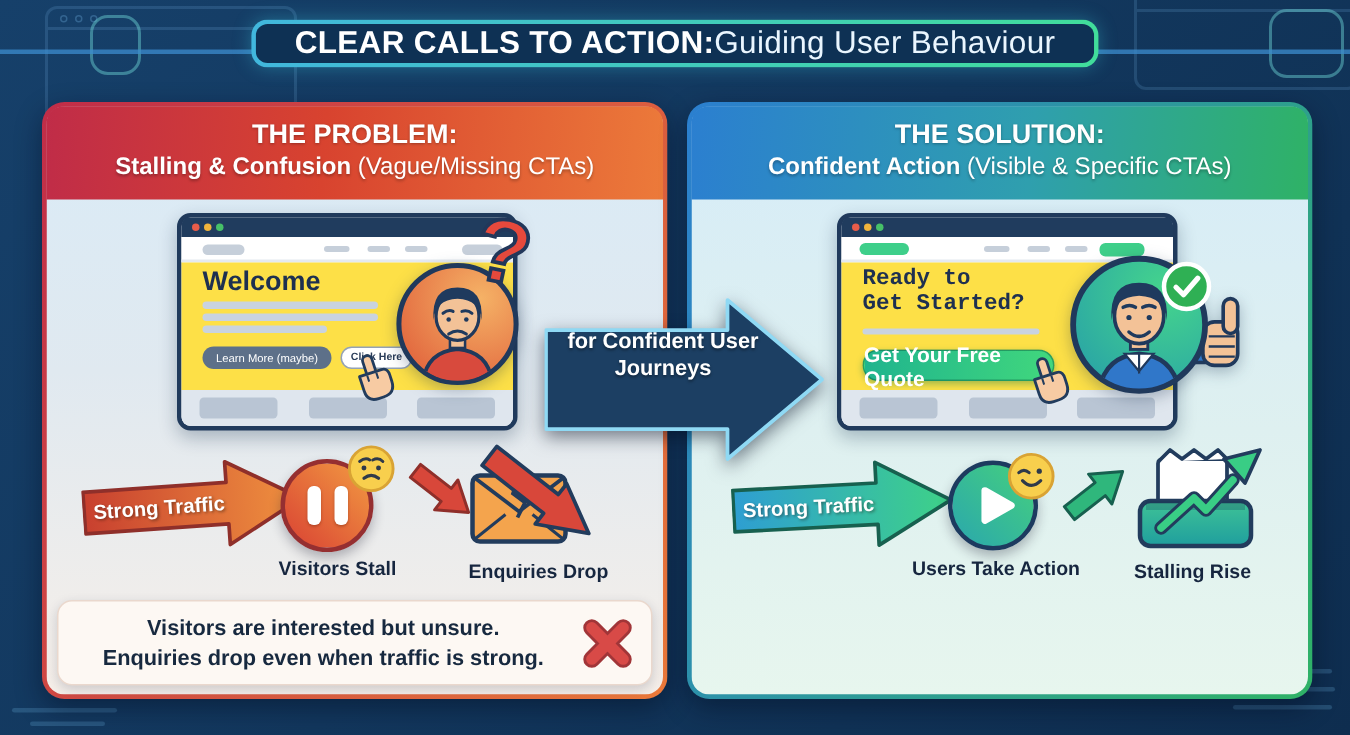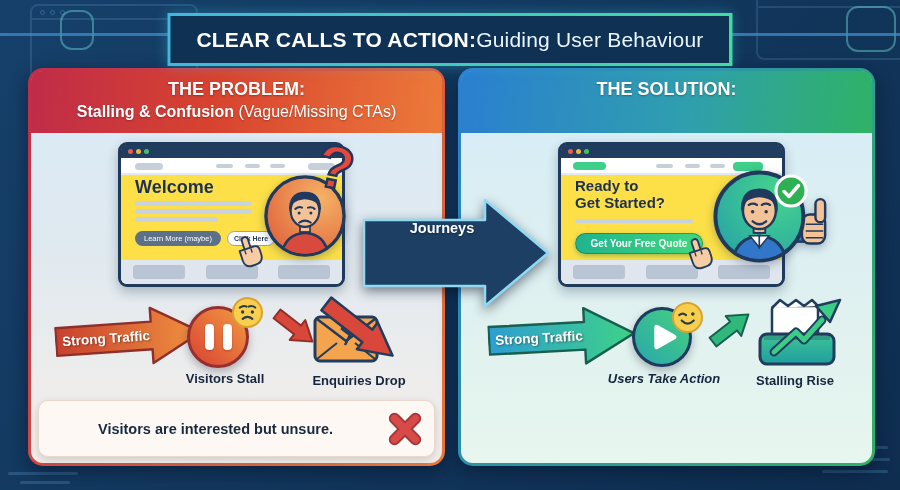--- a/index.html
+++ b/index.html
@@ -15,22 +15,22 @@
   .wf { position:absolute; border:2px solid rgba(120,185,235,.18); border-radius:8px; }
   .wf-bar { position:absolute; left:0; right:0; top:0; height:14px; border-bottom:2px solid rgba(120,185,235,.18); }
   .wf-dot { position:absolute; width:5px; height:5px; border-radius:50%; border:1.5px solid rgba(120,185,235,.3); top:4px; }
   .bg-line { position:absolute; background:rgba(60,140,205,.75); }
   .bg-dash { position:absolute; height:3px; border-radius:2px; background:rgba(120,190,235,.22); }
   .bg-bright { position:absolute; border:2.5px solid rgba(110,215,215,.45); border-radius:12px; }
 
   
   .title-bar {
     position:absolute; top:13px; left:50%; transform:translateX(-50%);
-    height:53px; padding:0 26px; display:flex; align-items:center; white-space:nowrap;
-    border:3px solid transparent; border-radius:0; z-index:20;
+    height:32px; padding:0 26px; display:flex; align-items:center; white-space:nowrap;
+    border:3px solid transparent; border-radius:11px; z-index:20;
     background:linear-gradient(#0e3154,#0e3154) padding-box,
                linear-gradient(90deg,#41b7dd,#41dd9b) border-box;
     box-shadow:0 0 12px rgba(60,200,220,.35);
     color:#fff; font-size:21px; letter-spacing:.2px;
   }
   .title-bar .b { font-weight:800; }
   .title-bar .r { font-weight:500; color:#eaf6ff; }
 
   
   .panel { position:absolute; top:68px; width:417px; height:398px;
@@ -70,26 +70,26 @@
   .tline { position:absolute; height:5px; border-radius:2.5px; background:#c9d3df; }
 
   .mock-h1 { position:absolute; left:14px; top:2px; font-size:18px; font-weight:800; color:#1e3050; }
   .btn-slate { position:absolute; left:14px; top:56px; width:86px; height:15px; border-radius:8px;
     background:#5d7089; color:#fff; font-size:7.5px; font-weight:400;
     display:flex; align-items:center; justify-content:center; }
   .btn-ghost { position:absolute; left:106px; top:56px; width:48px; height:15px; border-radius:8px;
     background:#fff; border:1.5px solid #94a2b5; color:#2a3c58; font-size:7px; font-weight:700;
     display:flex; align-items:center; justify-content:center; }
   .mock-h2 { position:absolute; left:14px; top:2px; font-size:15px; line-height:17px;
-    font-weight:800; color:#1e3050; }
+    font-weight:800; color:#1e3050;font-family:Liberation Mono, monospace; }
   .divider { position:absolute; left:14px; top:44px; width:118px; height:4px;
     border-radius:2px; background:#c9d3df; }
   .btn-cta { position:absolute; left:14px; top:58px; width:128px; height:21px; border-radius:11px;
     background:linear-gradient(90deg,#1fb48e,#41d77d); border:1px solid rgba(10,90,60,.45);
-    color:#fff; font-size:10px; font-weight:700;
+    color:#fff; font-size:14px; font-weight:700;
     display:flex; align-items:center; justify-content:center;
     box-shadow:0 2px 5px rgba(20,120,80,.4); }
   .cursor { position:absolute; width:30px; height:34px; z-index:6; transform:rotate(-18deg); }
 
   
   .avatar { position:absolute; z-index:4; filter:drop-shadow(0 3px 5px rgba(15,40,70,.3)); }
   .qmark { position:absolute; z-index:5; font-size:60px; font-weight:800; color:#e6493c;
     -webkit-text-stroke:2.5px #22375a; transform:rotate(12deg); line-height:1; }
   .check-badge { position:absolute; z-index:6; }
 
@@ -261,31 +261,33 @@
         <path d="M8,68 L28,52 M66,68 L46,52" fill="none" stroke="#223c5d" stroke-width="2"></path>
         <path d="M37,26 L33,38 L41,44 L36,54" fill="none" stroke="#223c5d" stroke-width="2.5"></path>
         <g transform="rotate(38 52 40)">
           <polygon points="8,32 60,32 60,23 92,40 60,57 60,48 8,48" fill="#d8473a" stroke="#223c5d" stroke-width="2.5" stroke-linejoin="round"></polygon>
         </g>
       </svg>
       <div class="step-label" style="left:328px; top:240px;">Enquiries Drop</div>
 
       <div class="summary" id="summary-problem">
         <span>Visitors are interested but unsure.</span>
+        <span>Enquiries drop even when traffic is strong.</span>
         <svg class="summary-icon" style="right:10px; width:38px; height:38px;" viewBox="0 0 40 40">
           <path d="M9,9 L31,31 M31,9 L9,31" stroke="#a13538" stroke-width="12" stroke-linecap="round"></path>
           <path d="M9,9 L31,31 M31,9 L9,31" stroke="#d84a47" stroke-width="8" stroke-linecap="round"></path>
         </svg>
       </div>
     </div>
   </div>
 
   <div class="panel" id="panel-solution">
     <div class="panel-header">
       <div class="ph-l1">THE SOLUTION:</div>
+      <div class="ph-l2"><span class="b">Confident Action</span><span> (Visible &amp; Specific CTAs)</span></div>
     </div>
     <div class="panel-body">
 
       <div class="browser" style="left:97px; top:9px;">
         <div class="brw-bar">
           <span class="dot dot-red"></span>
           <span class="dot dot-yellow"></span>
           <span class="dot dot-green"></span>
         </div>
         <div class="brw-nav">
@@ -370,21 +372,21 @@
         <svg style="margin-left:6px;" width="26" height="28" viewBox="0 0 34 36">
           <polygon points="6,5 29,18 6,31" fill="#fff" stroke="#fff" stroke-width="6" stroke-linejoin="round"></polygon>
         </svg>
       </div>
       <svg class="emoji" style="left:210px; top:168px;" viewBox="0 0 34 34">
         <circle cx="17" cy="17" r="15" fill="#f8cf4d" stroke="#d9a334" stroke-width="2"></circle>
         <path d="M8.5,14.5 q3.5,-3 7,0" stroke="#2f3a4a" stroke-width="2.2" fill="none" stroke-linecap="round"></path>
         <circle cx="22.5" cy="13.5" r="1.8" fill="#2f3a4a"></circle>
         <path d="M11,20 q6,6.5 12.5,0" stroke="#2f3a4a" stroke-width="2.2" fill="none" stroke-linecap="round"></path>
       </svg>
-      <div class="step-label" style="left:203px; top:238px;font-style:italic;">Users Take Action</div>
+      <div class="step-label" style="left:203px; top:238px;">Users Take Action</div>
 
       <svg class="connector" style="left:246px; top:180px; width:48px; height:30px; transform:rotate(-38deg); overflow:visible;" viewBox="0 0 60 38">
         <polygon points="1,12 34,12 34,3 58,19 34,35 34,26 1,26" fill="#2fb77c" stroke="#17604f" stroke-width="2.5" stroke-linejoin="round"></polygon>
       </svg>
 
       <svg class="flow-icon" style="left:291px; top:155px; width:100px; height:86px;" viewBox="0 0 100 86">
         <defs>
             <linearGradient id="gTray" x1="0" y1="0" x2="0" y2="1">
           <stop offset="0%" stop-color="#3fc396"></stop>
               <stop offset="100%" stop-color="#1f9e9e"></stop>
@@ -401,17 +403,18 @@
       <div class="step-label" style="left:334px; top:240px;">Stalling Rise</div>
 
     </div>
   </div>
 
   <div id="transition">
     <svg width="187" height="110" viewBox="0 0 187 110">
       <polygon points="1,22 122,22 122,2 185,55 122,108 122,88 1,88" fill="#1c3f63" stroke="#8fd9f4" stroke-width="2.5" stroke-linejoin="round"></polygon>
     </svg>
     <div id="transition-text">
+      <div>for Confident User</div>
       <div>Journeys</div>
     </div>
   </div>
 
 </div>
 
 </body></html>

